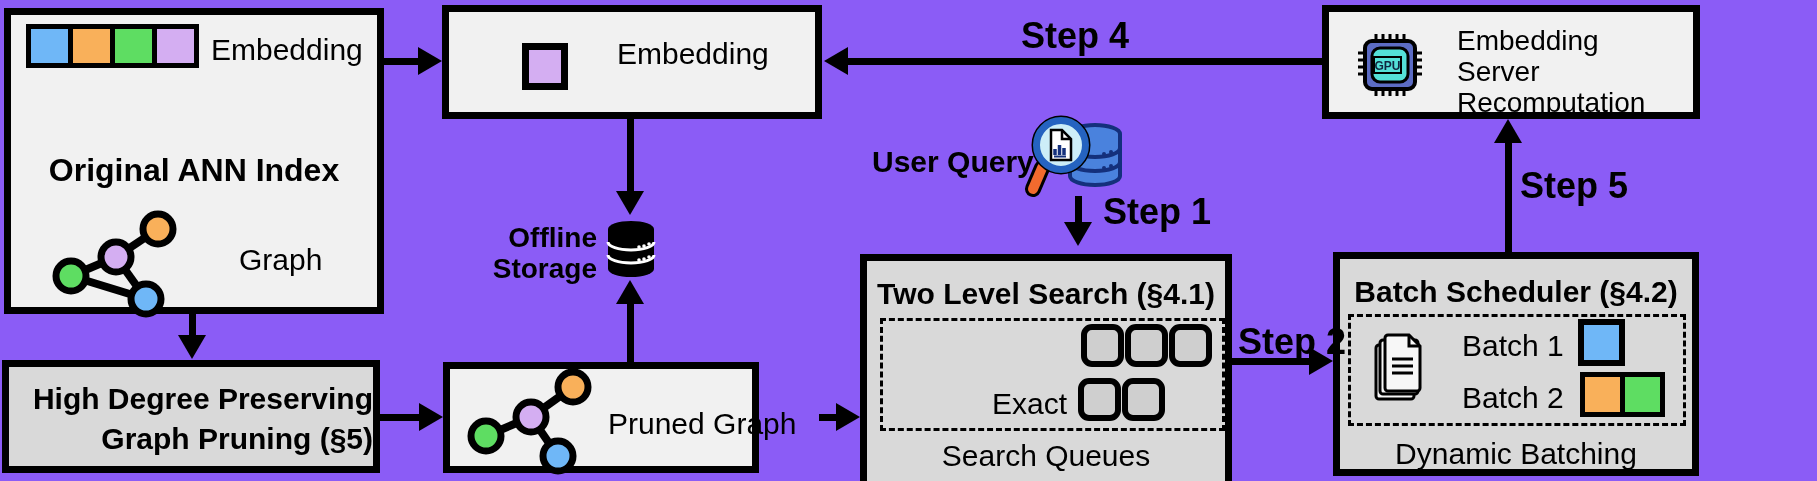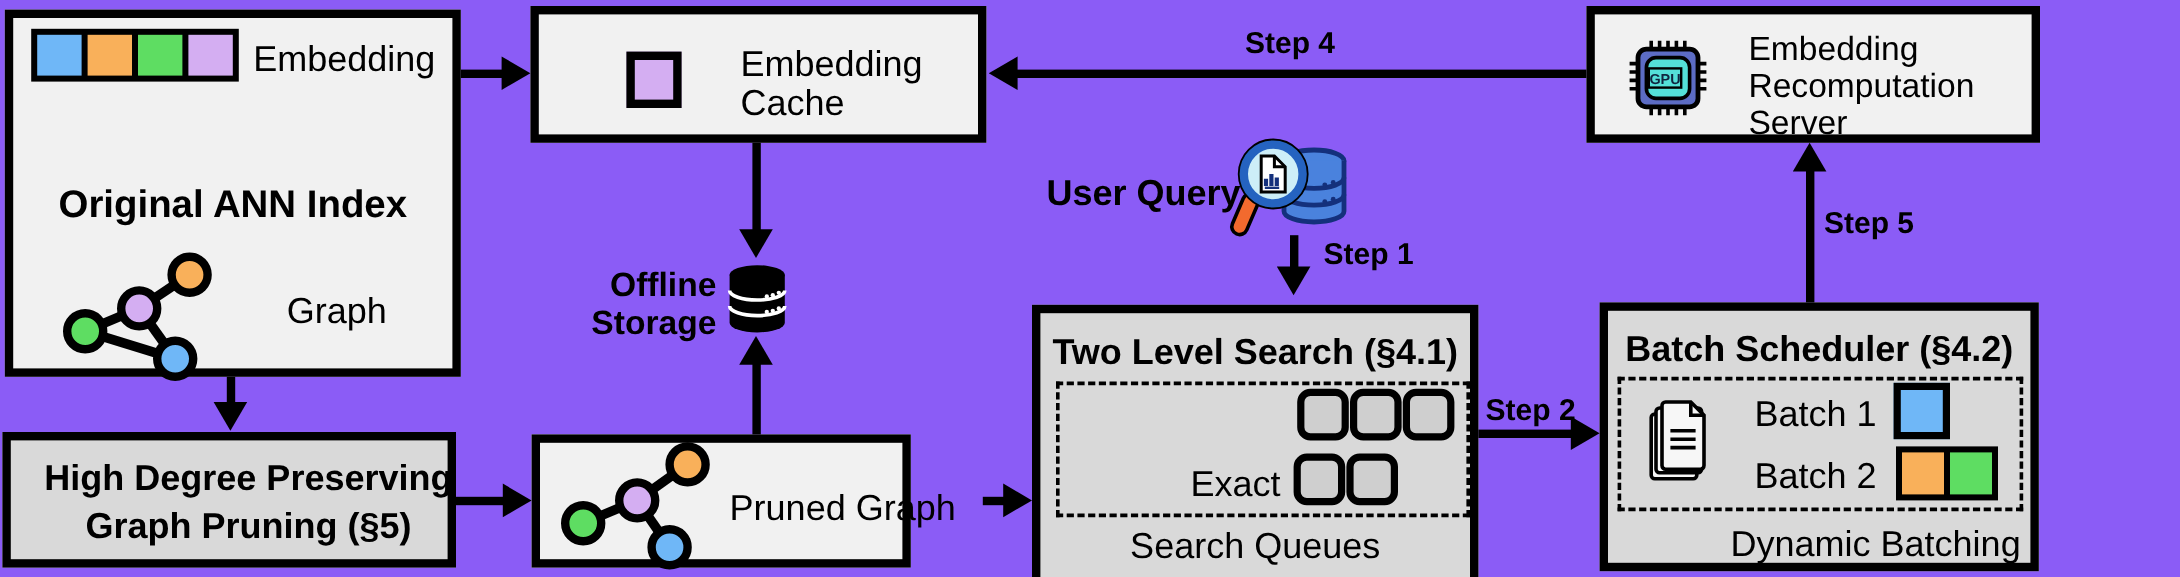--- a/index.html
+++ b/index.html
@@ -7,21 +7,21 @@
     position:relative; width:1817px; height:481px; background:#8b5cf6;
     font-family:"Liberation Sans", sans-serif; color:#000; overflow:hidden;
   }
   .box { position:absolute; background:#f1f1f1; border:7px solid #000; box-sizing:border-box; }
   .box.dark { background:#d9d9d9; }
   .lbl { position:absolute; color:#000; white-space:nowrap; }
   .b { font-weight:bold; }
   .fs28 { font-size:28px; line-height:31px; }
   .fs30 { font-size:30px; line-height:33px; }
   .fs32 { font-size:32px; line-height:34px; }
-  .fs27 { font-size:25px; line-height:28px; }
+  .fs27 { font-size:36px; line-height:28px; }
   .center { text-align:center; }
   .right { text-align:right; }
   .line { position:absolute; background:#000; }
   .ah { position:absolute; width:0; height:0; }
   .ah.r { border-top:14px solid transparent; border-bottom:14px solid transparent; border-left:24px solid #000; }
   .ah.l { border-top:14px solid transparent; border-bottom:14px solid transparent; border-right:24px solid #000; }
   .ah.d { border-left:14px solid transparent; border-right:14px solid transparent; border-top:24px solid #000; }
   .ah.u { border-left:14px solid transparent; border-right:14px solid transparent; border-bottom:24px solid #000; }
   .dashed { position:absolute; border:3px dashed #000; box-sizing:border-box; }
   .slots { position:absolute; display:flex; gap:1px; }
@@ -61,51 +61,50 @@
         <circle cx="117" cy="19" r="15" fill="#f9b05a"></circle>
         <circle cx="75" cy="47" r="15" fill="#d4aef2"></circle>
         <circle cx="30" cy="66" r="15" fill="#5edd62"></circle>
         <circle cx="105" cy="89" r="15" fill="#6fb7f7"></circle>
       </g>
     </svg>
     <div class="lbl fs30" style="left:228px;top:228px;">Graph</div>
   </div>
 
   <div class="box dark" style="left:2px;top:360px;width:378px;height:113px;">
-    <div class="lbl b fs30 center" style="left:16px;top:12px;width:100%;line-height:40px;">
+    <div class="lbl b fs30 center" style="left:0;top:12px;width:100%;line-height:40px;text-align:right;">
       <div>High Degree Preserving</div>
       <div>Graph Pruning (§5)</div>
     </div>
   </div>
 
   <div class="box" style="left:442px;top:5px;width:380px;height:114px;">
     <div class="cacheicon" style="left:73px;top:31px;"></div>
     <div class="lbl fs30" style="left:168px;top:25px;">
       <div>Embedding</div>
-      <div>Cache</div>
     </div>
   </div>
 
   <div class="box" style="left:1322px;top:5px;width:378px;height:114px;">
     <svg style="left:26px;top:21px;" width="70" height="64" viewBox="0 0 70 64">
       <g stroke="#000" stroke-width="3">
         <path d="M21 1 v7 M28 1 v7 M35 1 v7 M42 1 v7 M49 1 v7"></path>
         <path d="M21 56 v7 M28 56 v7 M35 56 v7 M42 56 v7 M49 56 v7"></path>
         <path d="M3 20 h7 M3 27 h7 M3 34 h7 M3 41 h7"></path>
         <path d="M60 20 h7 M60 27 h7 M60 34 h7 M60 41 h7"></path>
       </g>
       <rect x="10" y="8" width="50" height="48" rx="7" fill="#5c6cc4" stroke="#000" stroke-width="4"></rect>
       <rect x="17" y="15" width="36" height="34" rx="8" fill="#54e0d8" stroke="#000" stroke-width="3"></rect>
       <rect x="19" y="24" width="27" height="16" fill="none" stroke="#000" stroke-width="2"></rect>
       <text x="32.5" y="37" font-size="12" font-weight="bold" text-anchor="middle" fill="#10253f">GPU</text>
     </svg>
     <div class="lbl fs28" style="left:128px;top:13px;">
       <div>Embedding</div>
+      <div>Server</div>
       <div>Recomputation</div>
-      <div>Server</div>
     </div>
   </div>
 
   <div class="box" style="left:443px;top:362px;width:316px;height:111px;">
     <svg style="left:5px;top:3px;" width="140" height="102" viewBox="0 0 140 102">
       <g stroke="#000" stroke-width="8">
         <line x1="31" y1="64" x2="76" y2="45"></line>
         <line x1="76" y1="45" x2="118" y2="15"></line>
         <line x1="76" y1="45" x2="103" y2="84"></line>
       </g>
@@ -186,21 +185,21 @@
       <path d="M36 2 v11 h11" fill="none" stroke="#000" stroke-width="3"></path>
       <path d="M19 26 h21 M19 33 h21 M19 40 h21" stroke="#000" stroke-width="3"></path>
     </svg>
     <div class="lbl fs30" style="left:122px;top:70px;">Batch 1</div>
     <div class="batch-sq sq-blue" style="left:238px;top:60px;width:47px;height:47px;"></div>
     <div class="lbl fs30" style="left:122px;top:122px;">Batch 2</div>
     <div class="batch-pair" style="left:240px;top:113px;">
       <div class="half sq-orange"></div>
       <div class="half sq-green"></div>
     </div>
-    <div class="lbl fs30 center" style="left:0;top:178px;width:100%;padding-left:47px;">Dynamic Batching</div>
+    <div class="lbl fs30 center" style="left:0;top:178px;width:100%;">Dynamic Batching</div>
   </div>
 
   <div class="line" style="left:384px;top:58px;width:36px;height:7px;"></div>
   <div class="ah r" style="left:418px;top:47px;"></div>
 
   <div class="line" style="left:189px;top:314px;width:7px;height:24px;"></div>
   <div class="ah d" style="left:178px;top:335px;"></div>
 
   <div class="line" style="left:380px;top:414px;width:42px;height:7px;"></div>
   <div class="ah r" style="left:419px;top:403px;"></div>

